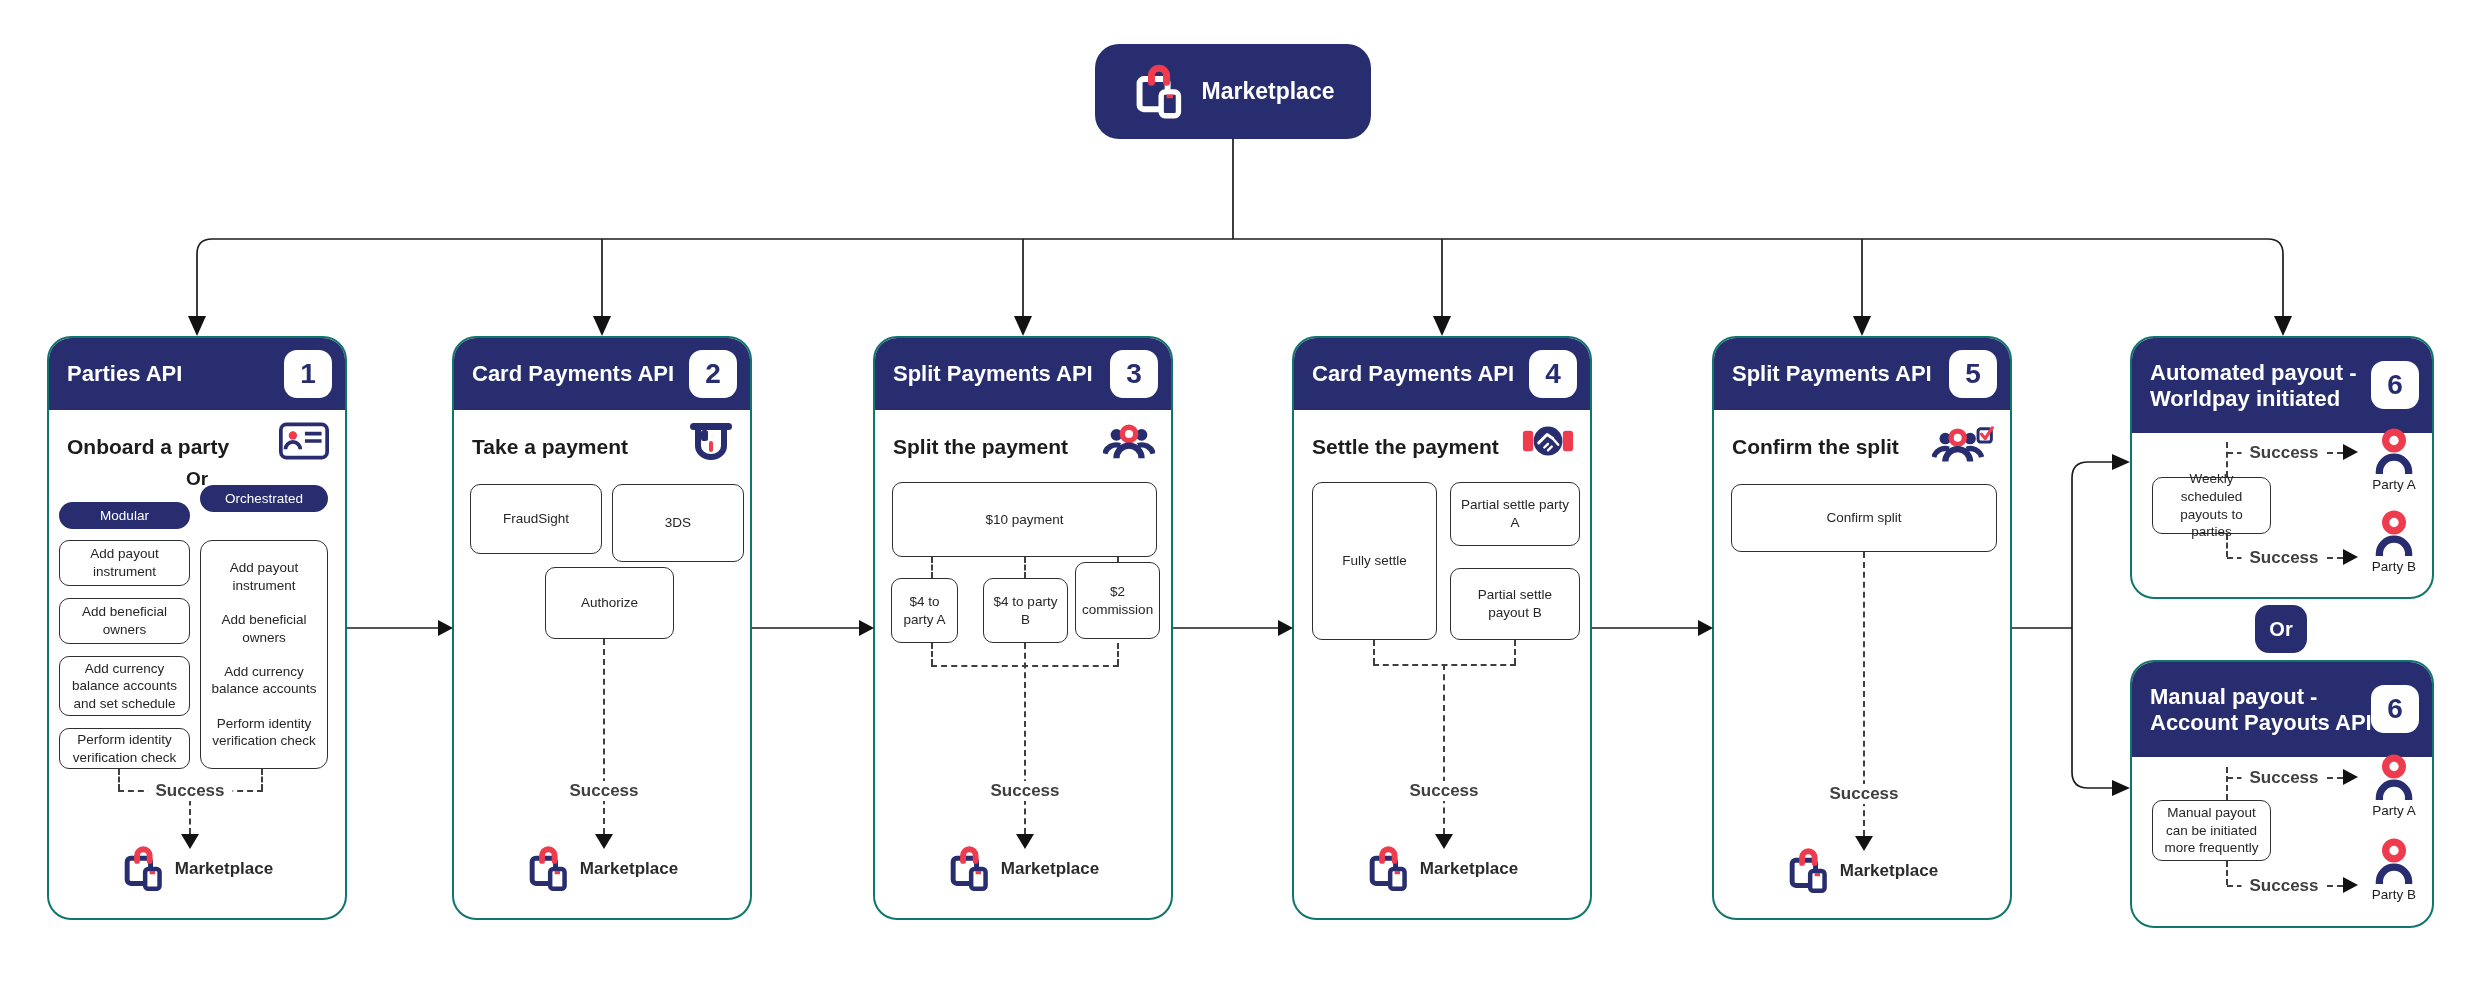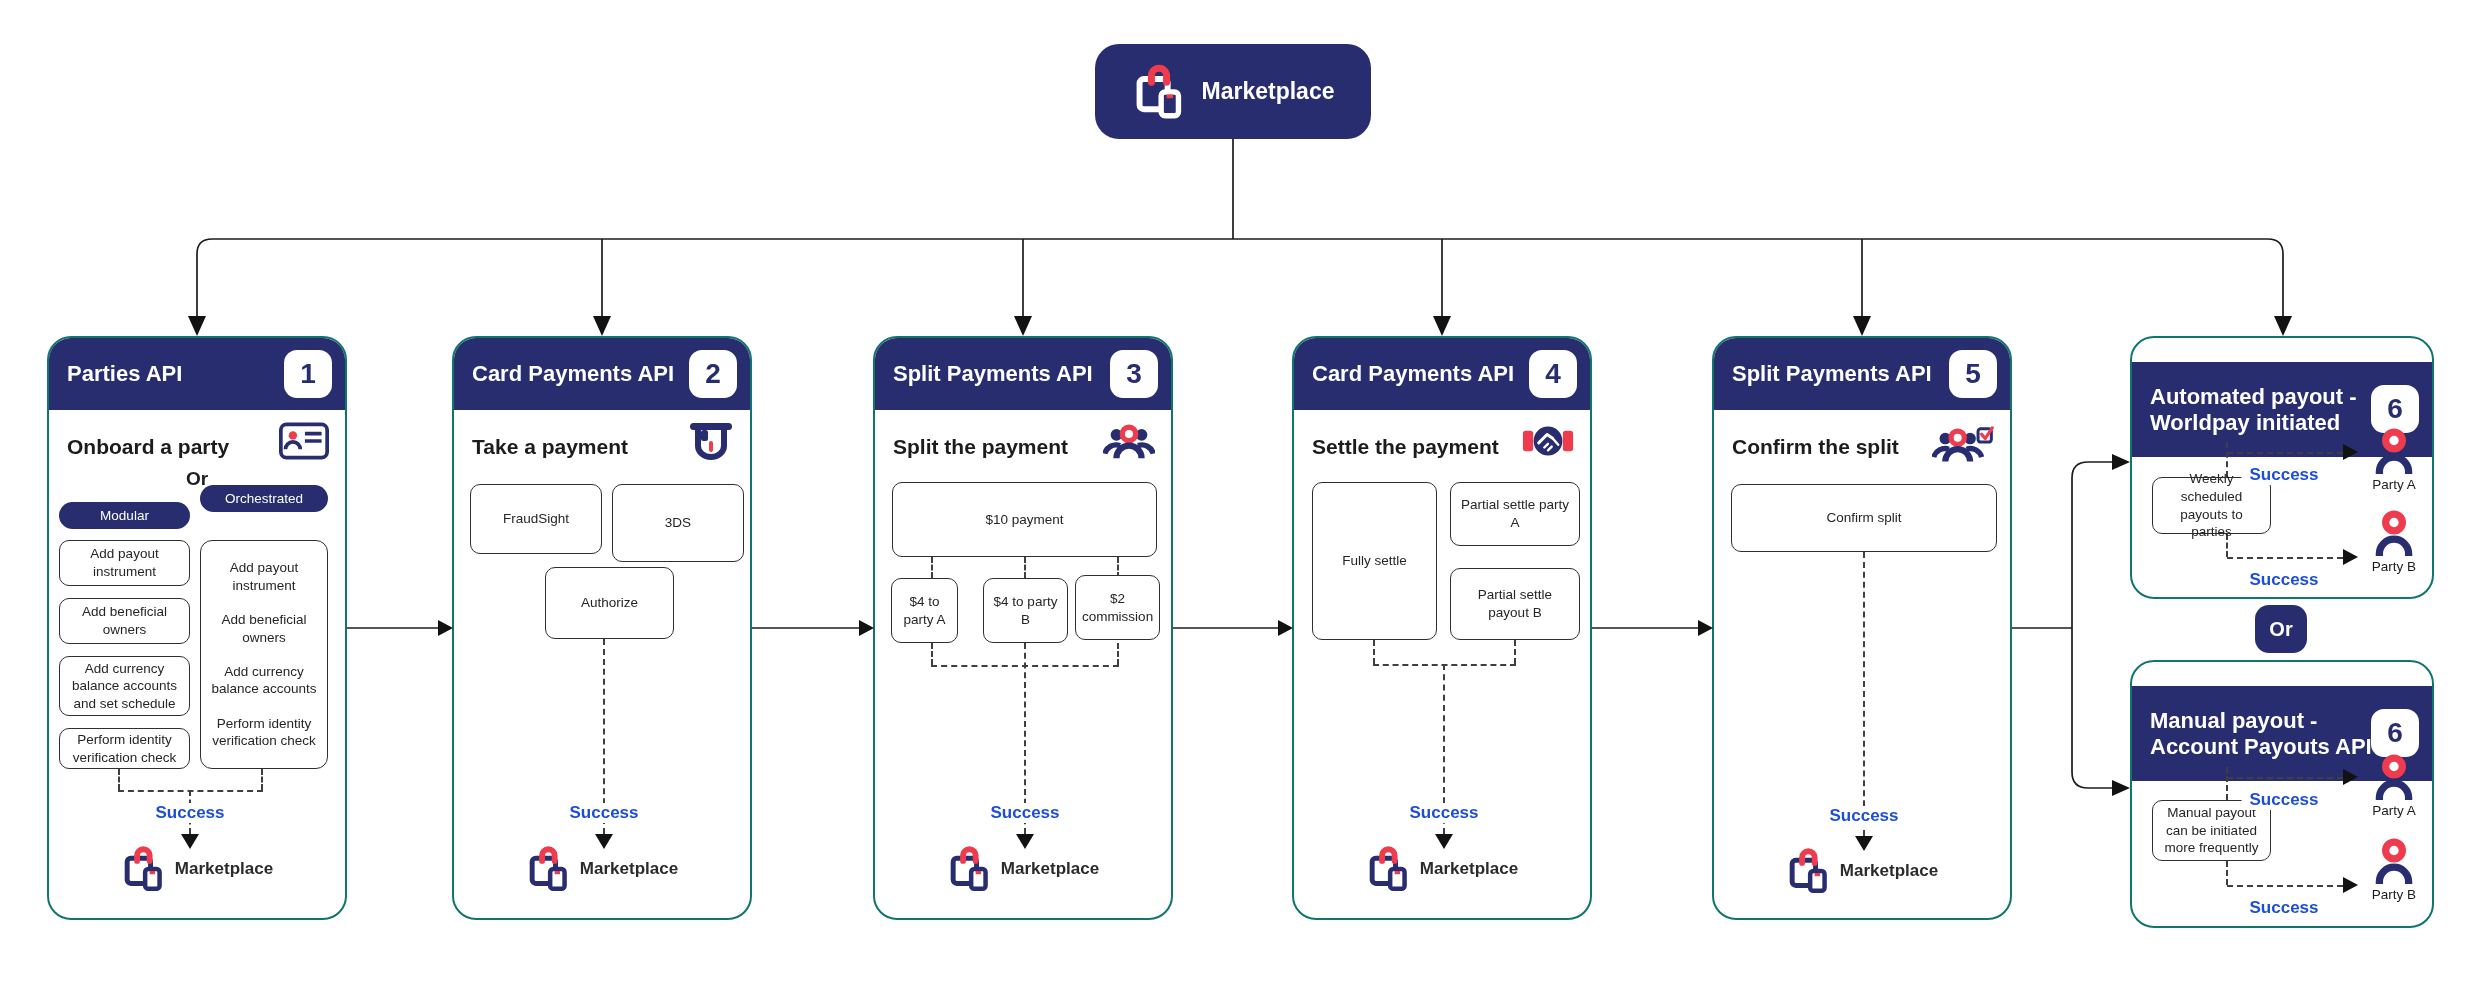--- a/index.html
+++ b/index.html
@@ -20,41 +20,41 @@
     border-radius:24px;display:flex;align-items:center;justify-content:center;gap:16px;z-index:3;}
   .root-node .t{color:#fff;font-size:23px;font-weight:bold;}
 
   
   .col{position:absolute;top:336px;width:300px;height:584px;background:#fff;border:2px solid #0f766e;
     border-radius:24px;overflow:hidden;z-index:1;}
   .col-head{position:relative;height:72px;background:var(--navy);display:flex;align-items:center;}
   .col-head .title{color:#fff;font-size:22px;font-weight:bold;padding-left:18px;line-height:1.15;}
   .badge{position:absolute;right:13px;top:12px;width:48px;height:48px;background:#fff;border-radius:13px;
     display:flex;align-items:center;justify-content:center;color:var(--navy);font-size:28px;font-weight:bold;}
-  .head2{height:95px;margin-top:24px;}
+  .head2{height:95px;}
   .head2 .badge{top:23px;}
 
   .subtitle{position:absolute;left:18px;top:97px;font-size:21px;font-weight:bold;color:var(--ink);}
   .sub-icon{position:absolute;right:16px;top:84px;}
 
   .ibox{position:absolute;border:1.5px solid var(--boxline);border-radius:10px;background:#fff;
     display:flex;align-items:center;justify-content:center;text-align:center;
     font-size:13.5px;line-height:1.3;color:#262626;padding:4px 6px;}
   .pill{position:absolute;height:27px;background:var(--navy);border-radius:14px;color:#fff;
     display:flex;align-items:center;justify-content:center;font-size:13.5px;text-align:center;}
   .tallbox{position:absolute;border:1.5px solid var(--boxline);border-radius:12px;background:#fff;
     display:flex;flex-direction:column;justify-content:space-around;text-align:center;
     font-size:13.5px;line-height:1.3;color:#262626;padding:10px 6px;}
 
   .or-inline{position:absolute;left:0;width:100%;text-align:center;font-size:19px;font-weight:bold;color:var(--ink);}
 
   .dash-v{position:absolute;width:0;border-left:2px dashed var(--dash);}
   .dash-h{position:absolute;height:0;border-top:2px dashed var(--dash);}
   .succ{position:absolute;transform:translate(-50%,-50%);background:#fff;padding:0 8px;
-    font-size:17px;font-weight:bold;color:#1d4ed8;white-space:nowrap;z-index:4;margin-top:22px;}
+    font-size:17px;font-weight:bold;color:#404040;white-space:nowrap;z-index:4;}
   .arr-d{position:absolute;width:0;height:0;border-left:9px solid transparent;border-right:9px solid transparent;
     border-top:15px solid #121212;}
   .arr-r{position:absolute;width:0;height:0;border-top:8px solid transparent;border-bottom:8px solid transparent;
     border-left:15px solid #121212;}
 
   .mkt-row{position:absolute;left:50%;transform:translateX(-50%);display:flex;align-items:center;gap:9px;}
   .mkt-row .t{font-size:17px;font-weight:bold;color:#2b2b2b;white-space:nowrap;}
 
   .or-badge{position:absolute;left:2255px;top:605px;width:52px;height:48px;background:var(--navy);
     border-radius:14px;display:flex;align-items:center;justify-content:center;color:#fff;
@@ -199,21 +199,21 @@
     <path d="M56,34 a13,13 0 0 0 -17,-9" fill="none" stroke="var(--navy)" stroke-width="6"></path>
     <circle cx="29" cy="12" r="7.5" fill="#fff" stroke="var(--red)" stroke-width="6"></circle>
     <path d="M15,39 a14,14 0 0 1 28,0" fill="none" stroke="var(--navy)" stroke-width="7"></path>
   </svg>
   <div class="ibox" style="left:17px;top:144px;width:265px;height:75px">$10 payment</div>
   <div class="dash-v" style="left:56px;top:219px;height:21px"></div>
   <div class="dash-v" style="left:149px;top:219px;height:21px"></div>
   <div class="dash-v" style="left:242px;top:219px;height:21px"></div>
   <div class="ibox" style="left:16px;top:240px;width:67px;height:65px">$4 to party A</div>
   <div class="ibox" style="left:108px;top:240px;width:85px;height:65px">$4 to party B</div>
-  <div class="ibox" style="left:200px;top:237px;width:85px;height:65px">$2 commission</div>
+  <div class="ibox" style="left:200px;top:224px;width:85px;height:77px">$2 commission</div>
   <div class="dash-v" style="left:56px;top:305px;height:22px"></div>
   <div class="dash-v" style="left:242px;top:305px;height:22px"></div>
   <div class="dash-h" style="left:56px;top:327px;width:188px"></div>
   <div class="dash-v" style="left:149px;top:305px;height:191px"></div>
   <span class="succ" style="left:150px;top:453px">Success</span>
   <div class="arr-d" style="left:141px;top:496px"></div>
   <div class="mkt-row" style="top:507px">
     <svg class="bag" width="45" height="48" viewBox="0 0 50 52">
       <rect x="7" y="14" width="26" height="28" rx="4" fill="var(--bg)" stroke="currentColor" stroke-width="5.5"></rect>
       <path d="M18,17 v-6 a7,7 0 0 1 14,0 v6" fill="none" stroke="var(--red)" stroke-width="6.5" stroke-linecap="round"></path>

